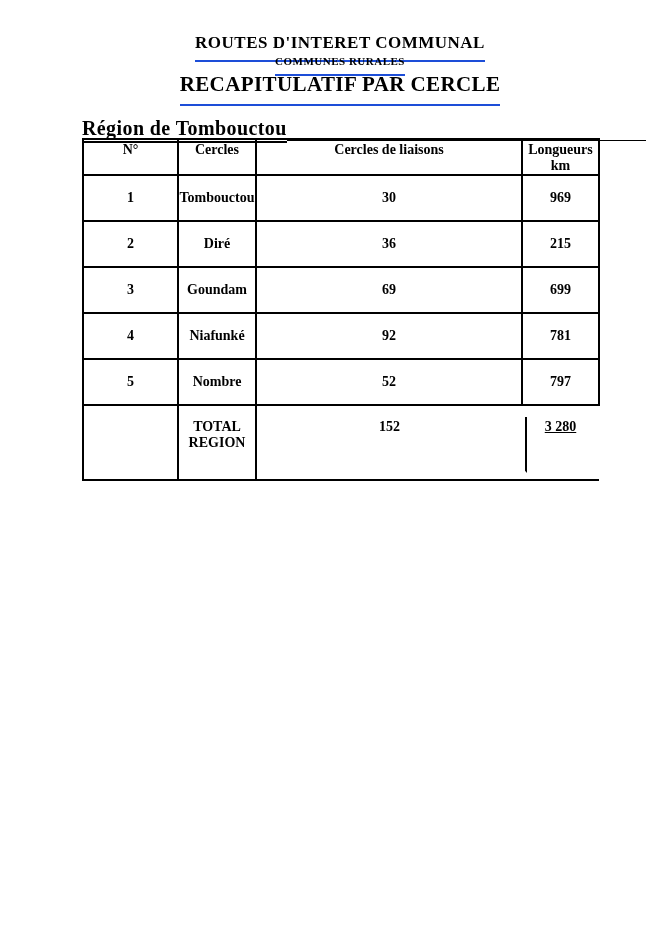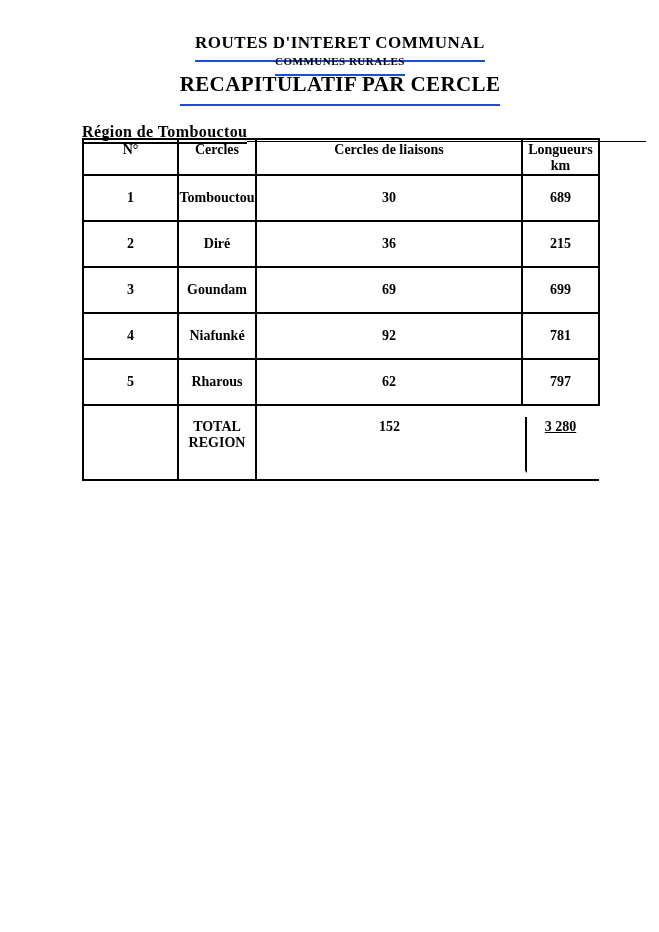--- a/index.html
+++ b/index.html
@@ -27,25 +27,25 @@
   .title-line2 { top: 55px; font-size: 11px; letter-spacing: 0.5px; }
   .subtitle    { top: 72px; font-size: 21px; letter-spacing: 0.4px; }
   .uline {
     display: inline-block;
     border-bottom: 2px solid #1d4ed8;
     padding-bottom: 7px;
   }
   .section-heading {
     position: absolute;
     left: 82px;
-    top: 123px;
+    top: 117px;
     width: 564px;
     display: flex;
     align-items: flex-end;
-    font-size: 16px;
+    font-size: 20px;
     letter-spacing: 0.4px;
   }
   .section-heading .txt {
     display: inline-block;
     border-bottom: 2px solid #000000;
     padding-bottom: 1px;
     white-space: nowrap;
   }
   .section-heading .rule {
     flex: 1;
@@ -144,21 +144,21 @@
         <th>Cercles</th>
         <th>Cercles de liaisons</th>
         <th>Longueurs km</th>
       </tr>
     </thead>
     <tbody>
       <tr style="height:44px">
         <td class="num">1</td>
         <td class="cercle">Tombouctou</td>
         <td class="liaisons">30</td>
-        <td class="longueur">689</td>
+        <td class="longueur">969</td>
       </tr>
       <tr>
         <td class="num">2</td>
         <td class="cercle">Diré</td>
         <td class="liaisons">36</td>
         <td class="longueur">215</td>
       </tr>
       <tr>
         <td class="num">3</td>
         <td class="cercle">Goundam</td>
@@ -166,22 +166,22 @@
         <td class="longueur">699</td>
       </tr>
       <tr>
         <td class="num">4</td>
         <td class="cercle">Niafunké</td>
         <td class="liaisons">92</td>
         <td class="longueur">781</td>
       </tr>
       <tr>
         <td class="num">5</td>
-        <td class="cercle">Rharous</td>
-        <td class="liaisons">62</td>
+        <td class="cercle">Nombre</td>
+        <td class="liaisons">52</td>
         <td class="longueur">797</td>
       </tr>
       <tr class="total">
         <td class="num"></td>
         <td class="cercle">TOTAL REGION</td>
         <td class="liaisons">152</td>
         <td class="longueur">
           <span class="partial-divider"></span>
           <span>3 280</span>
         </td>

